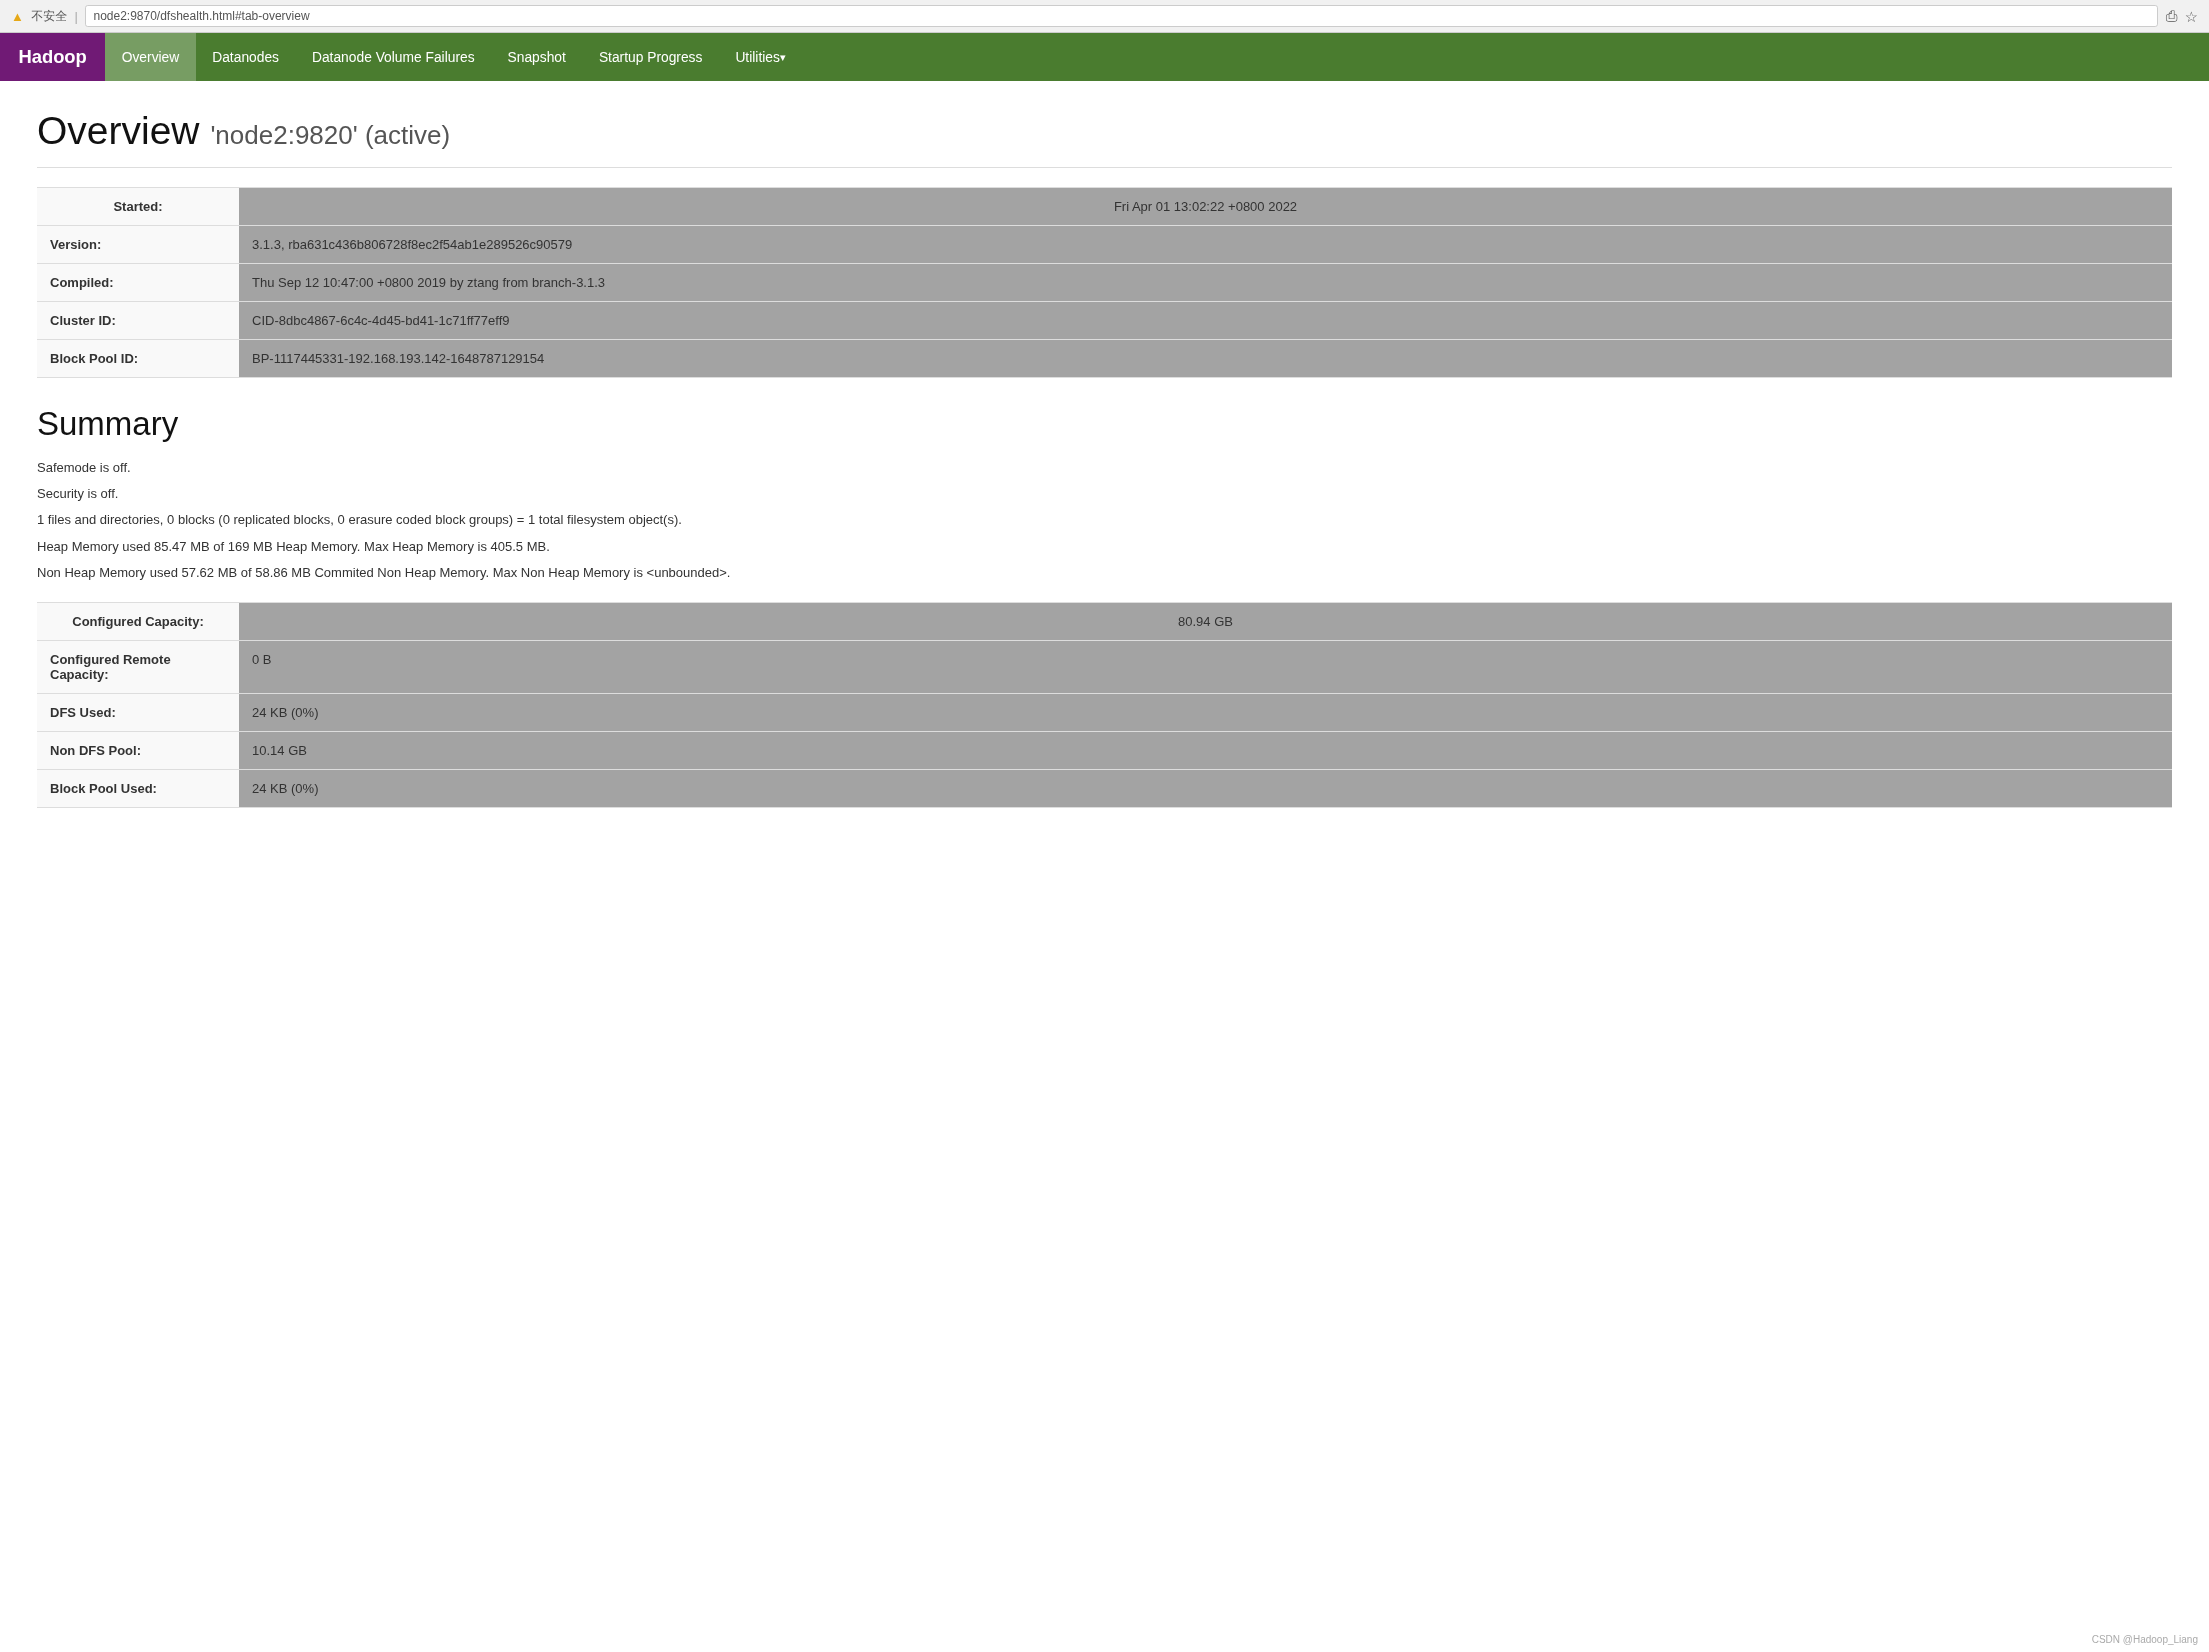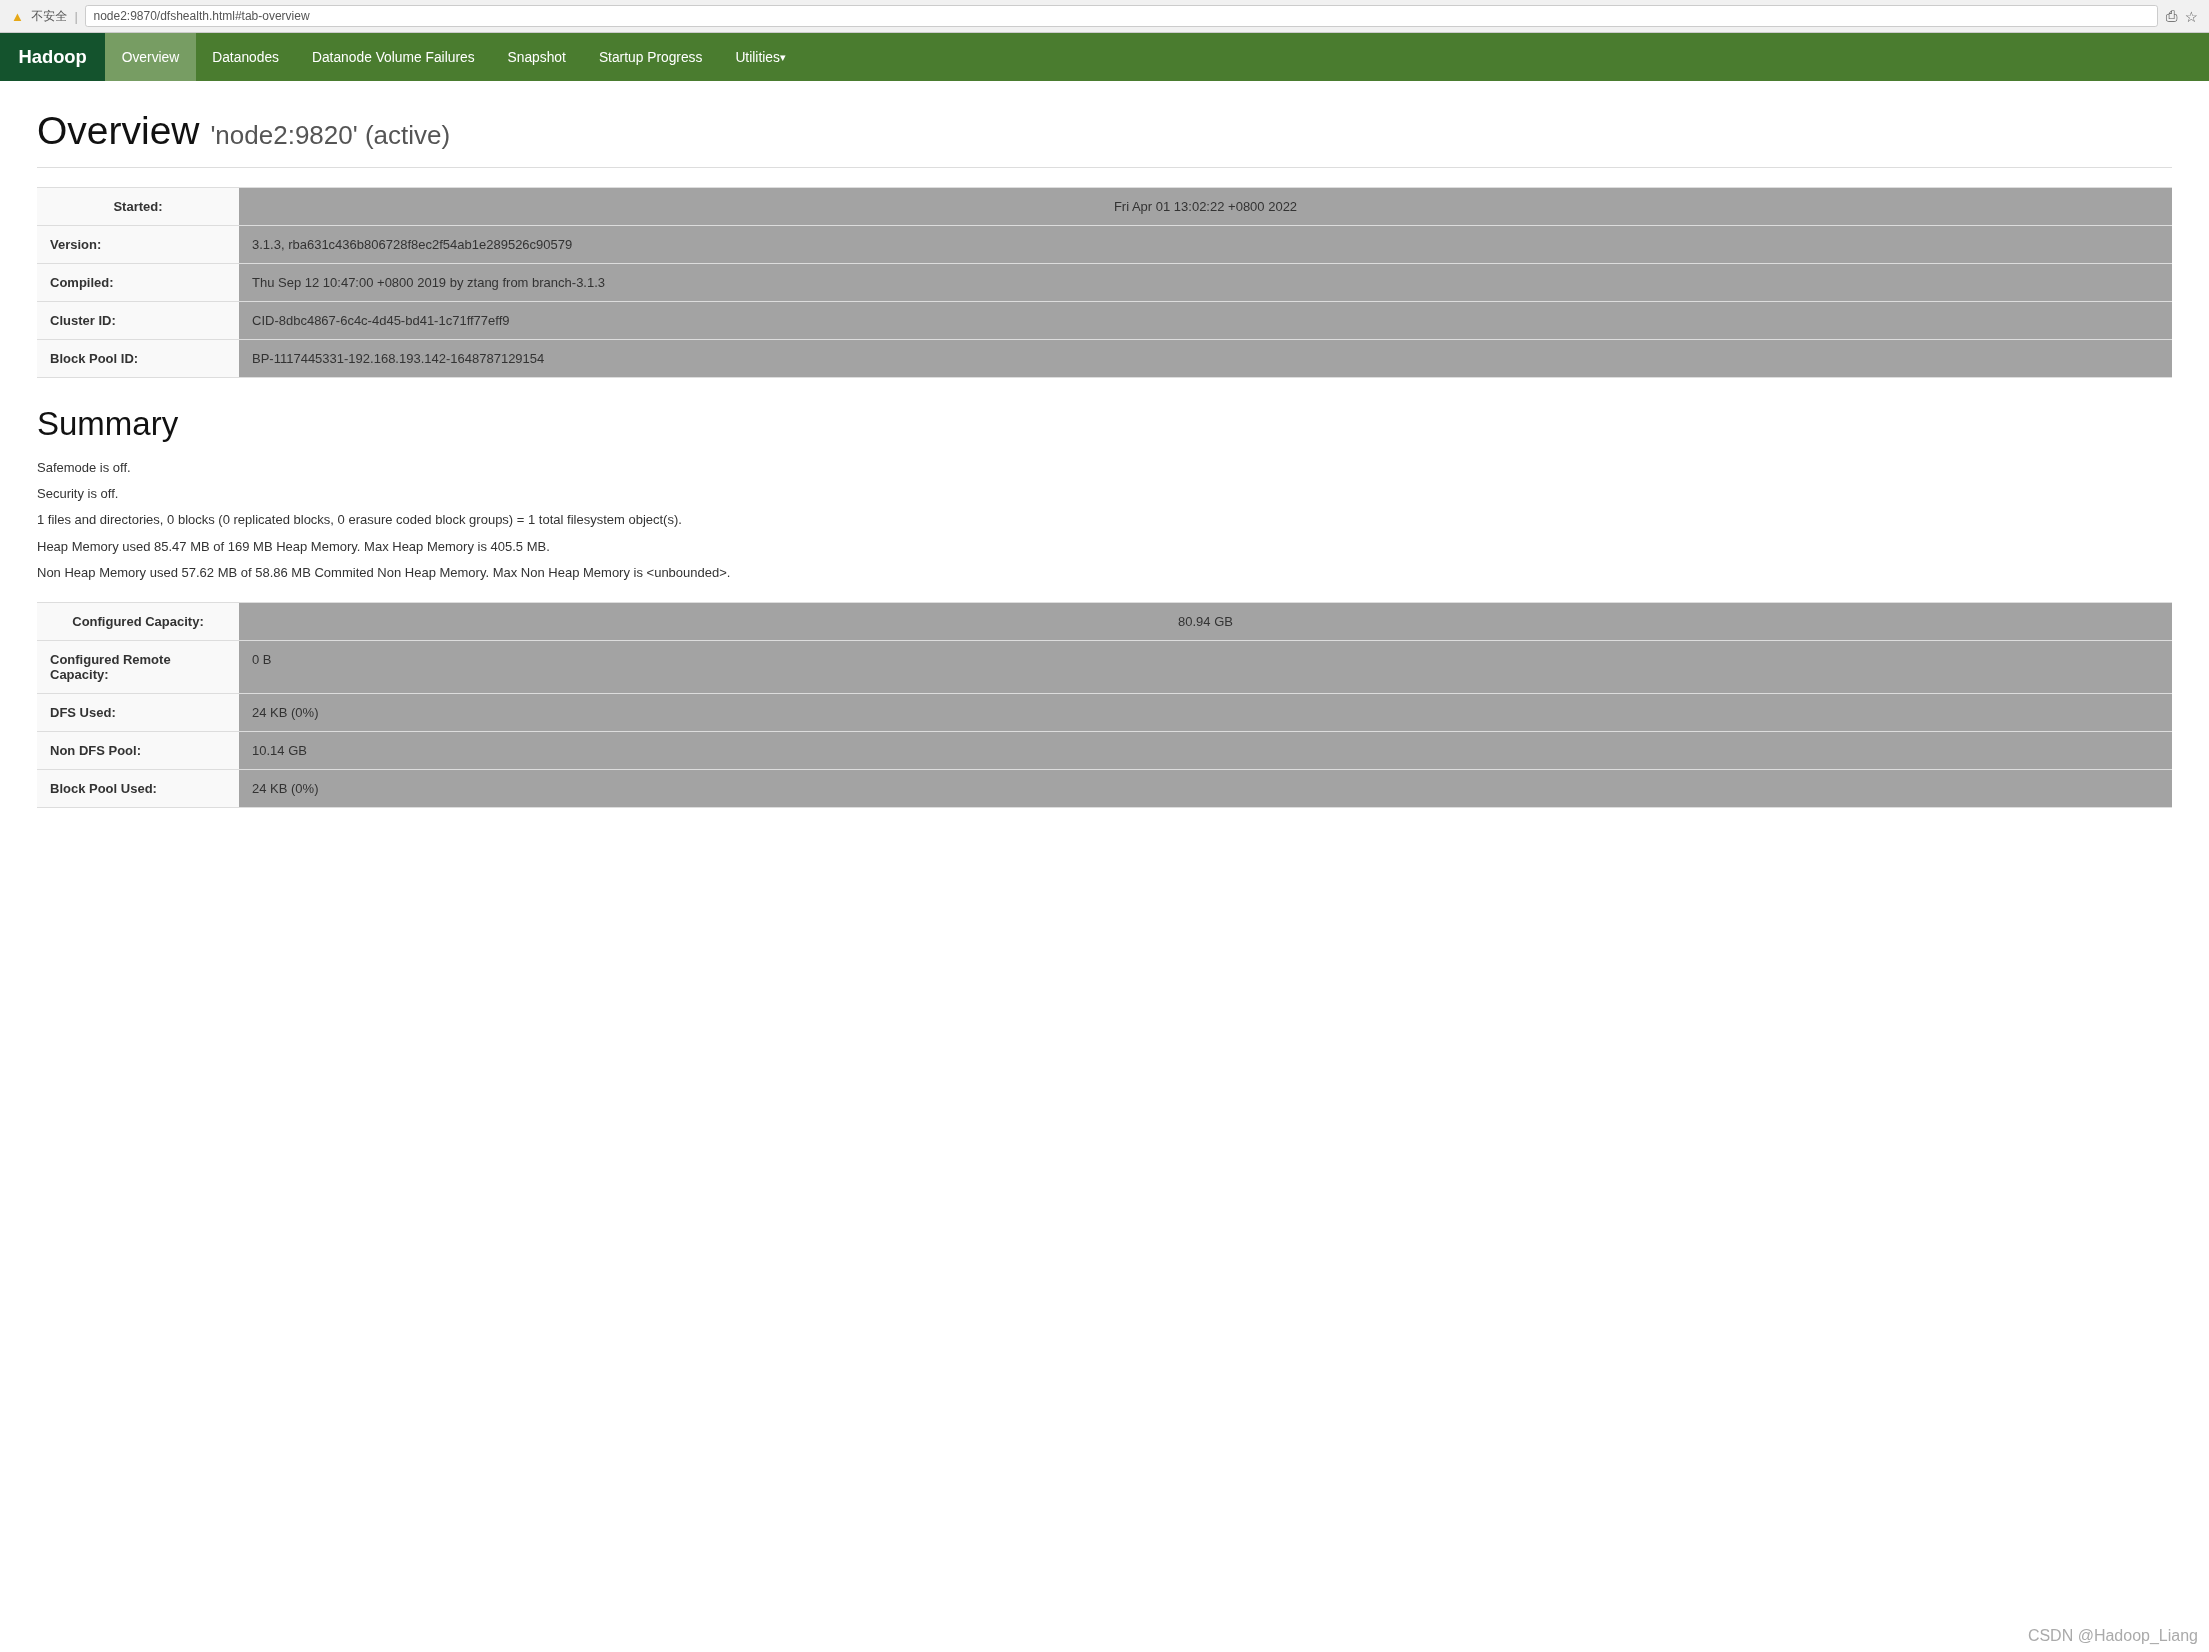--- a/index.html
+++ b/index.html
@@ -29,21 +29,21 @@
 
     
     nav {
       background: #4a7c2f;
       display: flex;
       align-items: center;
       height: 48px;
       padding: 0 0;
     }
     .nav-brand {
-      background: #14532d;
+      background: #701a75;
       color: #fff;
       font-size: 18.4px;
       font-weight: bold;
       padding: 0 18.4px;
       height: 100%;
       display: flex;
       align-items: center;
     }
     .nav-items {
       display: flex;
@@ -125,21 +125,21 @@
 
     .summary-section {
       margin-bottom: 18.4px;
     }
 
     
     .footer-watermark {
       position: fixed;
       bottom: 7.3px;
       right: 11px;
-      font-size: 16px;
+      font-size: 10px;
       color: #aaa;
     }
   </style>
 </head>
 <body>
 
 <div class="browser-bar">
   <span class="warning-icon">▲</span>
   <span style="font-size:12px;color:#555;">不安全</span>
   <span style="color:#aaa;">|</span>

